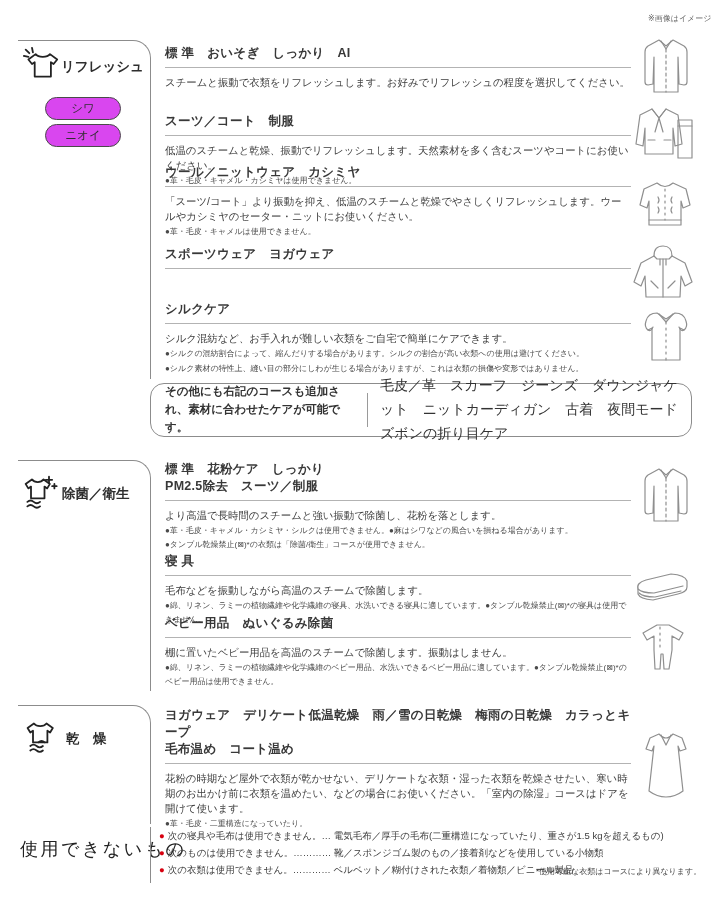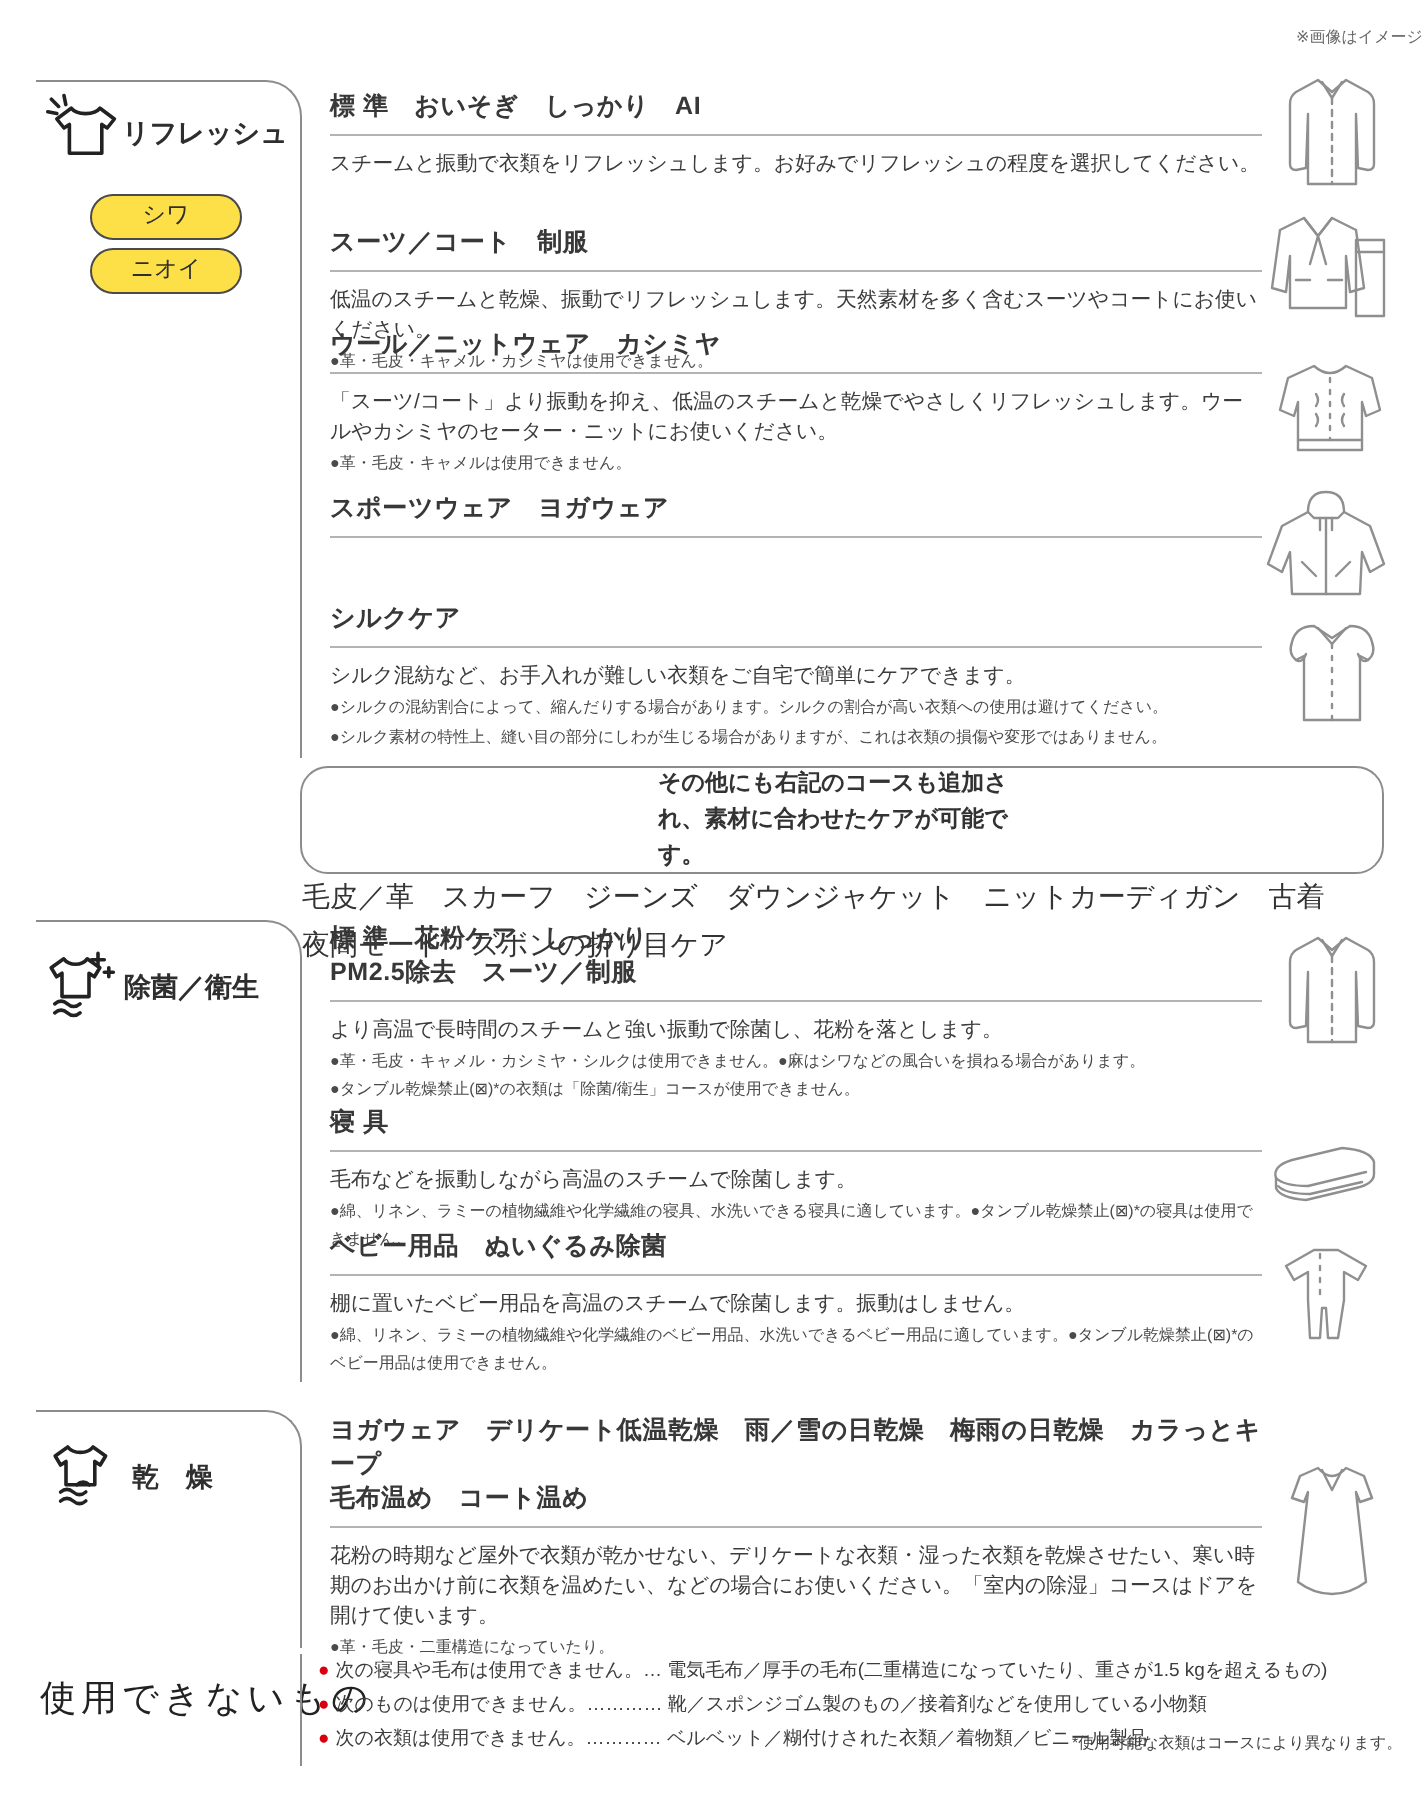--- a/index.html
+++ b/index.html
@@ -3,21 +3,21 @@
 <meta charset="utf-8">
 <style>
   html,body{margin:0;padding:0;background:#fff;}
   #page{position:relative;width:712px;height:903px;background:#ffffff;overflow:hidden;
         font-family:"Liberation Sans","DejaVu Sans",sans-serif;color:#3d3d3d;}
   .abs{position:absolute;}
   .img-note{font-size:8px;color:#666;white-space:nowrap;}
   .sec-frame{border-top:1.4px solid #8c8c8c;border-right:1.4px solid #8c8c8c;border-top-right-radius:18px;}
   .sec-label{font-weight:bold;font-size:13.5px;color:#2e2e2e;white-space:nowrap;text-align:right;}
   .pill{border:1.5px solid #4a4a4a;border-radius:12px;text-align:center;font-size:11.5px;
-        line-height:20px;color:#2e2e2e;width:76px;height:23px;box-sizing:border-box;background:#fde047;}
+        line-height:20px;color:#2e2e2e;width:76px;height:23px;box-sizing:border-box;background:#d946ef;}
   .course{position:absolute;width:466px;}
   .ctitle{font-size:12.5px;font-weight:bold;color:#383838;letter-spacing:.3px;line-height:1.35;margin:0 0 5px;}
   .hline{height:1px;background:#b3b3b3;margin:0 0 7px;}
   .desc{font-size:10.4px;color:#3c3c3c;line-height:1.45;margin:0;}
   .note{font-size:8px;color:#4a4a4a;line-height:1.7;margin:1px 0 0;}
   .xbox{border:1.2px solid #8c8c8c;border-radius:14px;display:flex;align-items:center;box-sizing:border-box;background:#fff;}
   .xbox-left{width:198px;padding-left:14px;font-weight:bold;font-size:11.5px;line-height:1.55;color:#333;}
   .xbox-div{width:1px;height:34px;background:#9a9a9a;margin:0 12px 0 4px;}
   .xbox-right{flex:1;font-weight:normal;font-size:14px;line-height:1.7;color:#333;padding-right:10px;}
   .vline{width:1.2px;background:#8c8c8c;}
@@ -75,21 +75,21 @@
   </div>
 
   <div class="course" style="left:165px;top:301px;">
     <div class="ctitle">シルクケア</div>
     <div class="hline"></div>
     <p class="desc">シルク混紡など、お手入れが難しい衣類をご自宅で簡単にケアできます。</p>
     <p class="note">●シルクの混紡割合によって、縮んだりする場合があります。シルクの割合が高い衣類への使用は避けてください。</p>
     <p class="note">●シルク素材の特性上、縫い目の部分にしわが生じる場合がありますが、これは衣類の損傷や変形ではありません。</p>
   </div>
 
-  <div class="abs xbox" style="left:150px;top:383px;width:542px;height:54px;flex-direction:column;">
+  <div class="abs xbox" style="left:150px;top:383px;width:542px;height:54px;">
     <div class="xbox-left">その他にも右記のコースも追加され、素材に合わせたケアが可能です。</div>
     <div class="xbox-div"></div>
     <div class="xbox-right">毛皮／革　スカーフ　ジーンズ　ダウンジャケット　ニットカーディガン　古着　夜間モード　ズボンの折り目ケア</div>
   </div>
 
   <div class="abs sec-frame" style="left:18px;top:460px;width:132px;height:230px;"></div>
 
   <div class="abs bicon" style="left:22px;top:474px;">
     <svg width="36" height="36" viewBox="0 0 40 38">
       <path d="M11 5 L4 10 L7 15 L10 13 L10 26 L25 26 L25 13 L28 15 L31 10 L24 5 C21 9 14 9 11 5 Z"></path>

